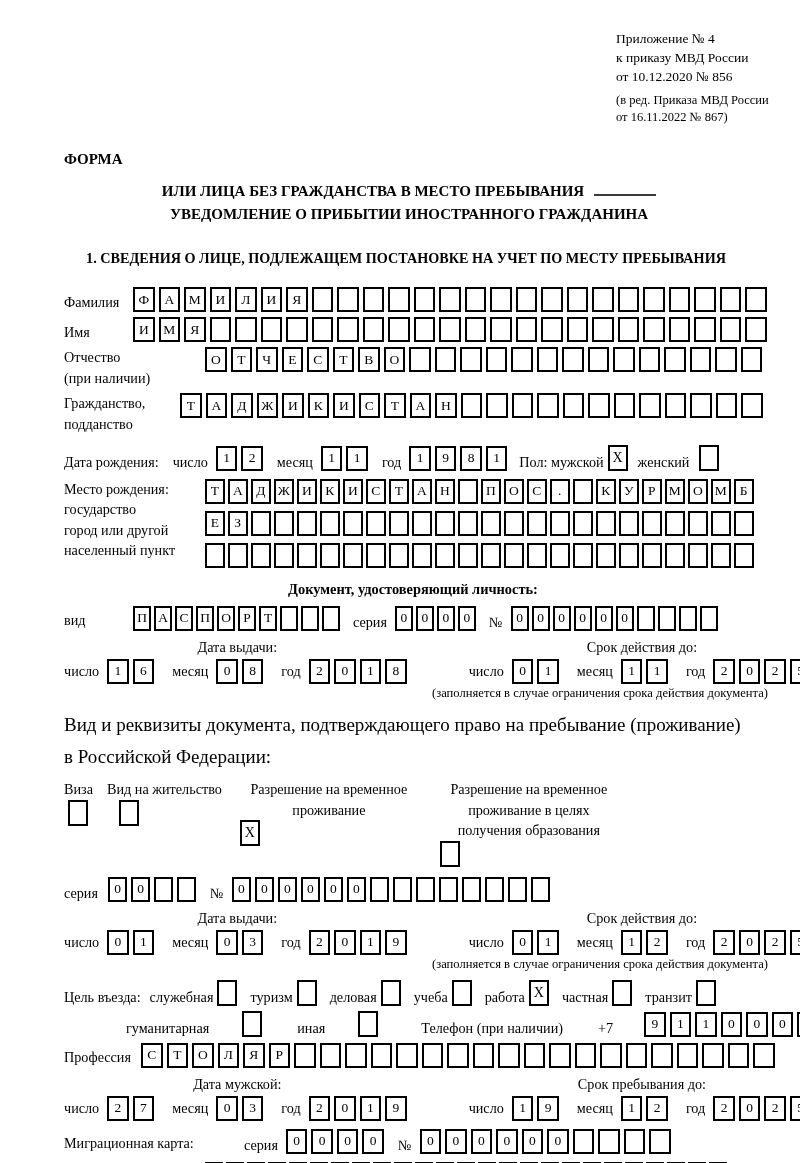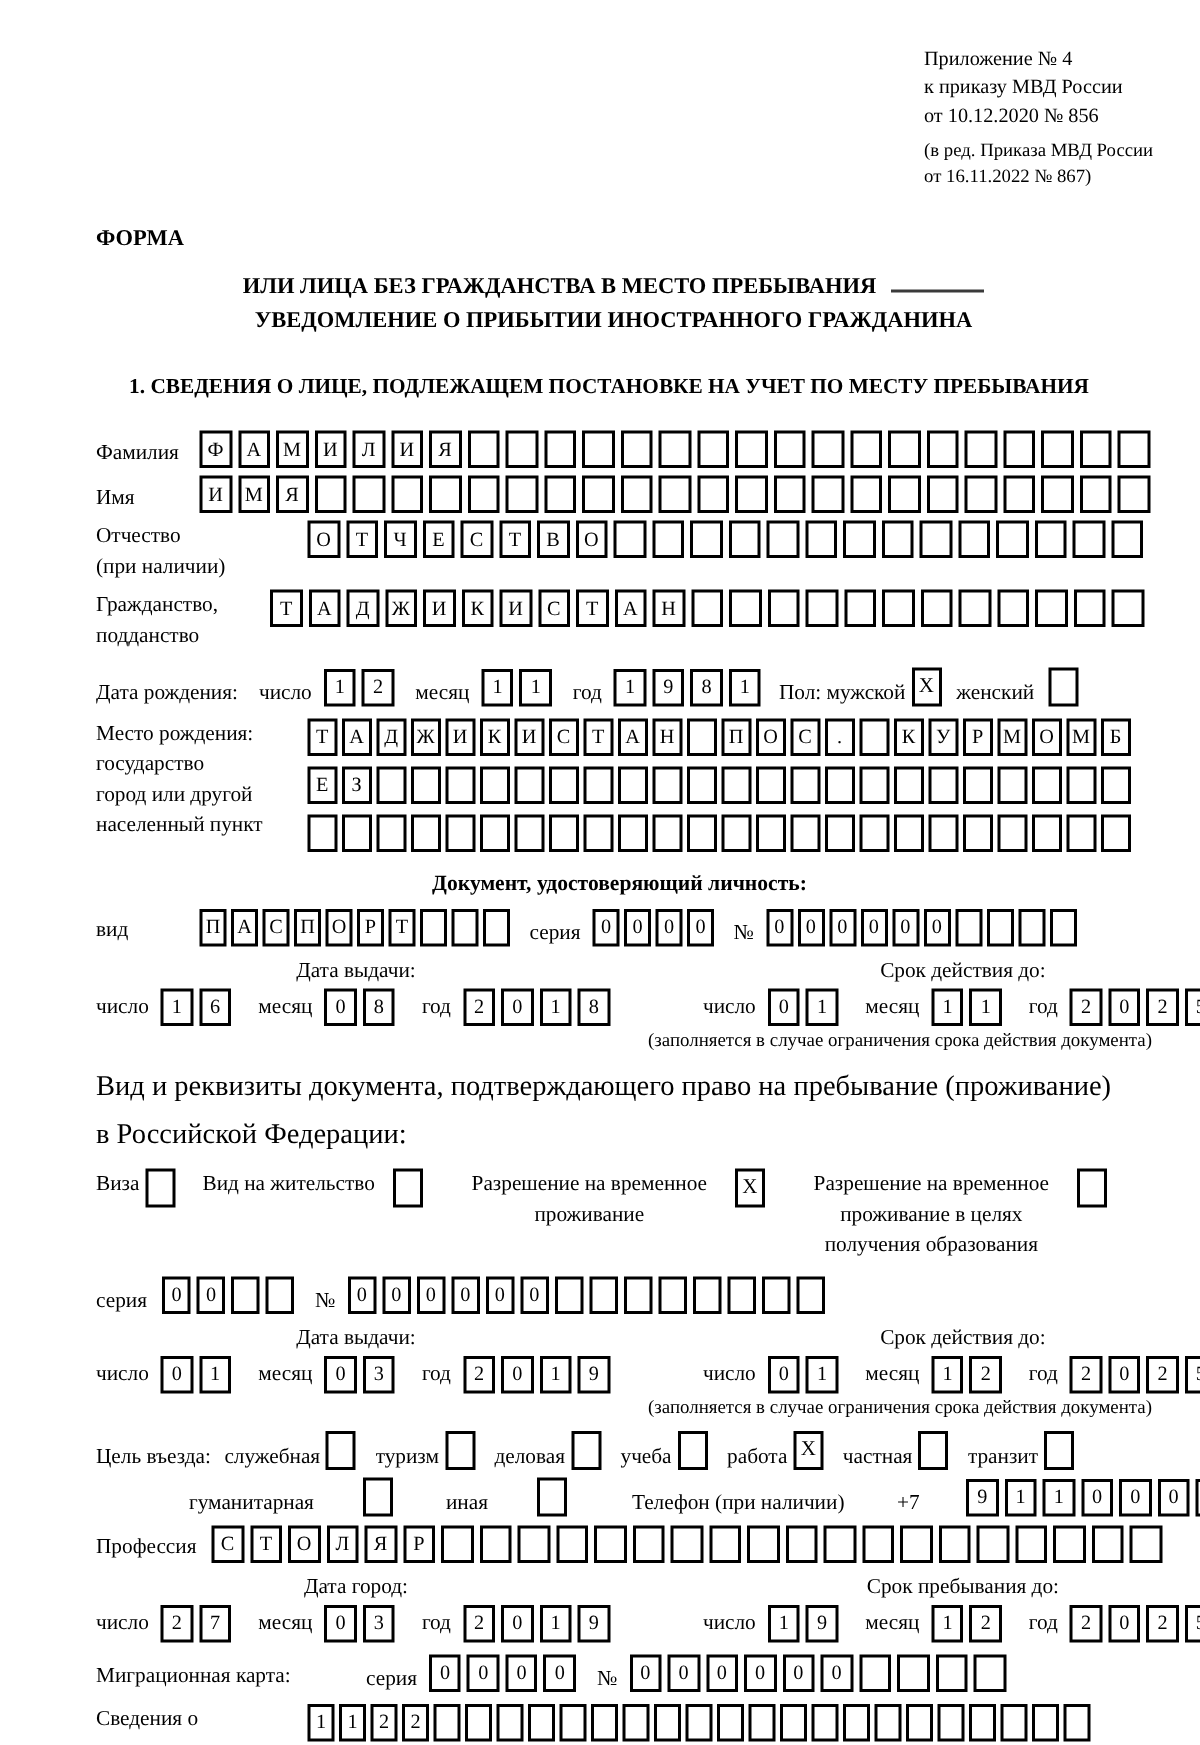--- a/index.html
+++ b/index.html
@@ -41,21 +41,21 @@
   .dcol-r{margin-left:58px;}
   .dhead{text-align:center;margin-bottom:3px;}
   .dstrip{display:flex;align-items:center;}
   .dstrip .mini{margin:0 8px 0 0;}
   .dstrip .gap{margin-left:14px;}
   .note{font-size:12.6px;text-align:right;margin:2px 4px 8px 0;}
 
   .para{font-size:19px;line-height:1.7;margin:4px 0 6px 0;}
 
   .opts{display:flex;align-items:flex-start;margin:6px 0 10px 0;font-size:14.2px;}
-  .opt{display:flex;align-items:flex-start;margin-right:14px;}
+  .opt{display:flex;align-items:flex-start;margin-right:14px;flex-direction:column;}
   .olbl{line-height:1.45;}
   .olbl.c2{width:186px;text-align:center;white-space:normal;}
   .olbl.c3{width:186px;text-align:center;white-space:normal;}
   .opt .cb{margin-top:0;}
 
   .plbl{margin-left:9px;}
   .indent62{margin-left:62px;gap:23px;}
   .phone-label{margin-left:16px;margin-right:12px;}
 </style>
 </head>
@@ -573,21 +573,21 @@
         <span class="cell"></span>
         <span class="cell"></span>
         <span class="cell"></span>
         <span class="cell"></span>
         <span class="cell"></span>
       </div>
   </div>
 
   <div class="date-cols">
     <div class="dcol-l">
-      <div class="dhead">Дата город:</div>
+      <div class="dhead">Дата мужской:</div>
       <div class="dstrip">
         <span class="mini">число</span>
         <div class="cells">
             <span class="cell">2</span>
             <span class="cell">7</span>
           </div>
         <span class="mini gap">месяц</span>
         <div class="cells">
             <span class="cell">0</span>
             <span class="cell">3</span>

